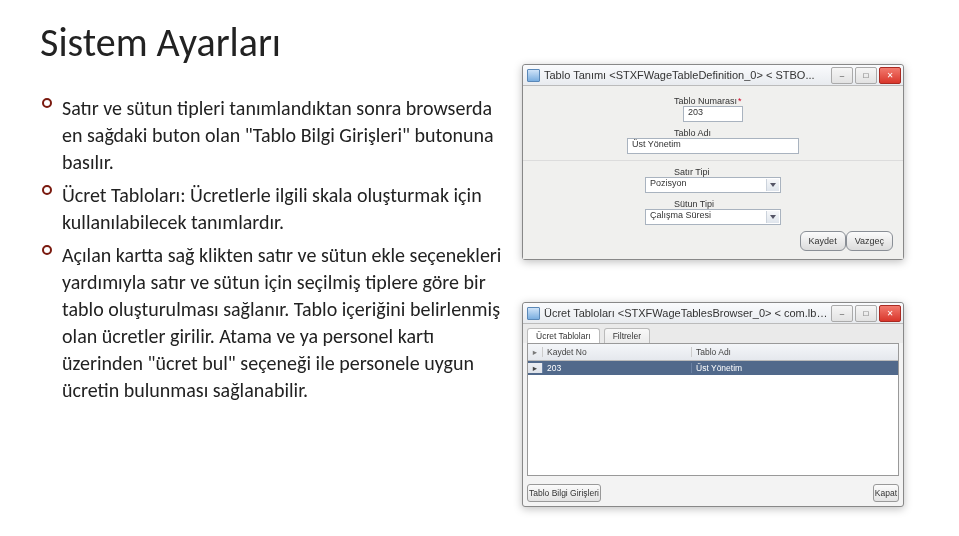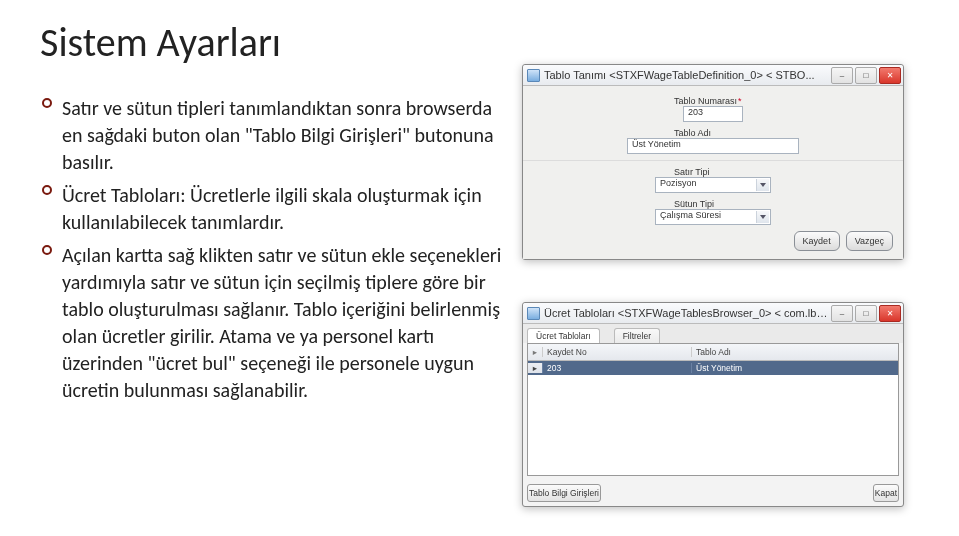--- a/index.html
+++ b/index.html
@@ -124,54 +124,54 @@
   .tfield.num { width: 60px; }
   .tfield.wide { width: 172px; }
   .cfield {
     height: 16px;
     border: 1px solid #a9b3bf;
     background: #fff;
     font-size: 9px;
     padding: 0 16px 0 4px;
     box-sizing: border-box;
     position: relative;
-    width: 116px;
+    width: 136px;
   }
   .c-arrow {
     position: absolute; right: 1px; top: 1px;
     width: 12px; height: 12px;
     border-left: 1px solid #ccd3dc;
     background: linear-gradient(#f7f8fa,#dfe5ec);
     display: flex; align-items:center; justify-content:center;
   }
   .c-arrow::after {
     content:""; width:0;height:0;
     border-left:3px solid transparent;
     border-right:3px solid transparent;
     border-top:4px solid #556;
   }
   .btn-row {
-    display: flex; justify-content: flex-end; gap: 6px;
+    display: flex; justify-content: flex-end; 
     margin-top: 4px;
   }
   .btn {
     height: 18px;
     padding: 0 8px;
     border: 1px solid #8a8f96;
     border-radius: 6px;
     background: linear-gradient(#fbfbfb, #dcdcdc);
     font-size: 9px;
     display: flex; align-items: center;
   }
   .spacer-line {
     border-top: 1px solid #dcdcdc;
     margin: 6px -10px 6px -10px;
   }
   .tabs {
-    display: flex; gap: 14px; padding: 4px 4px 0 4px;
+    display: flex; gap: 4px; padding: 4px 4px 0 4px;
     background: #eaeaea;
   }
   .tab {
     padding: 2px 8px;
     font-size: 8.5px;
     border: 1px solid #bbb;
     border-bottom: none;
     border-radius: 3px 3px 0 0;
     background: linear-gradient(#f8f8f8,#ebebeb);
   }

